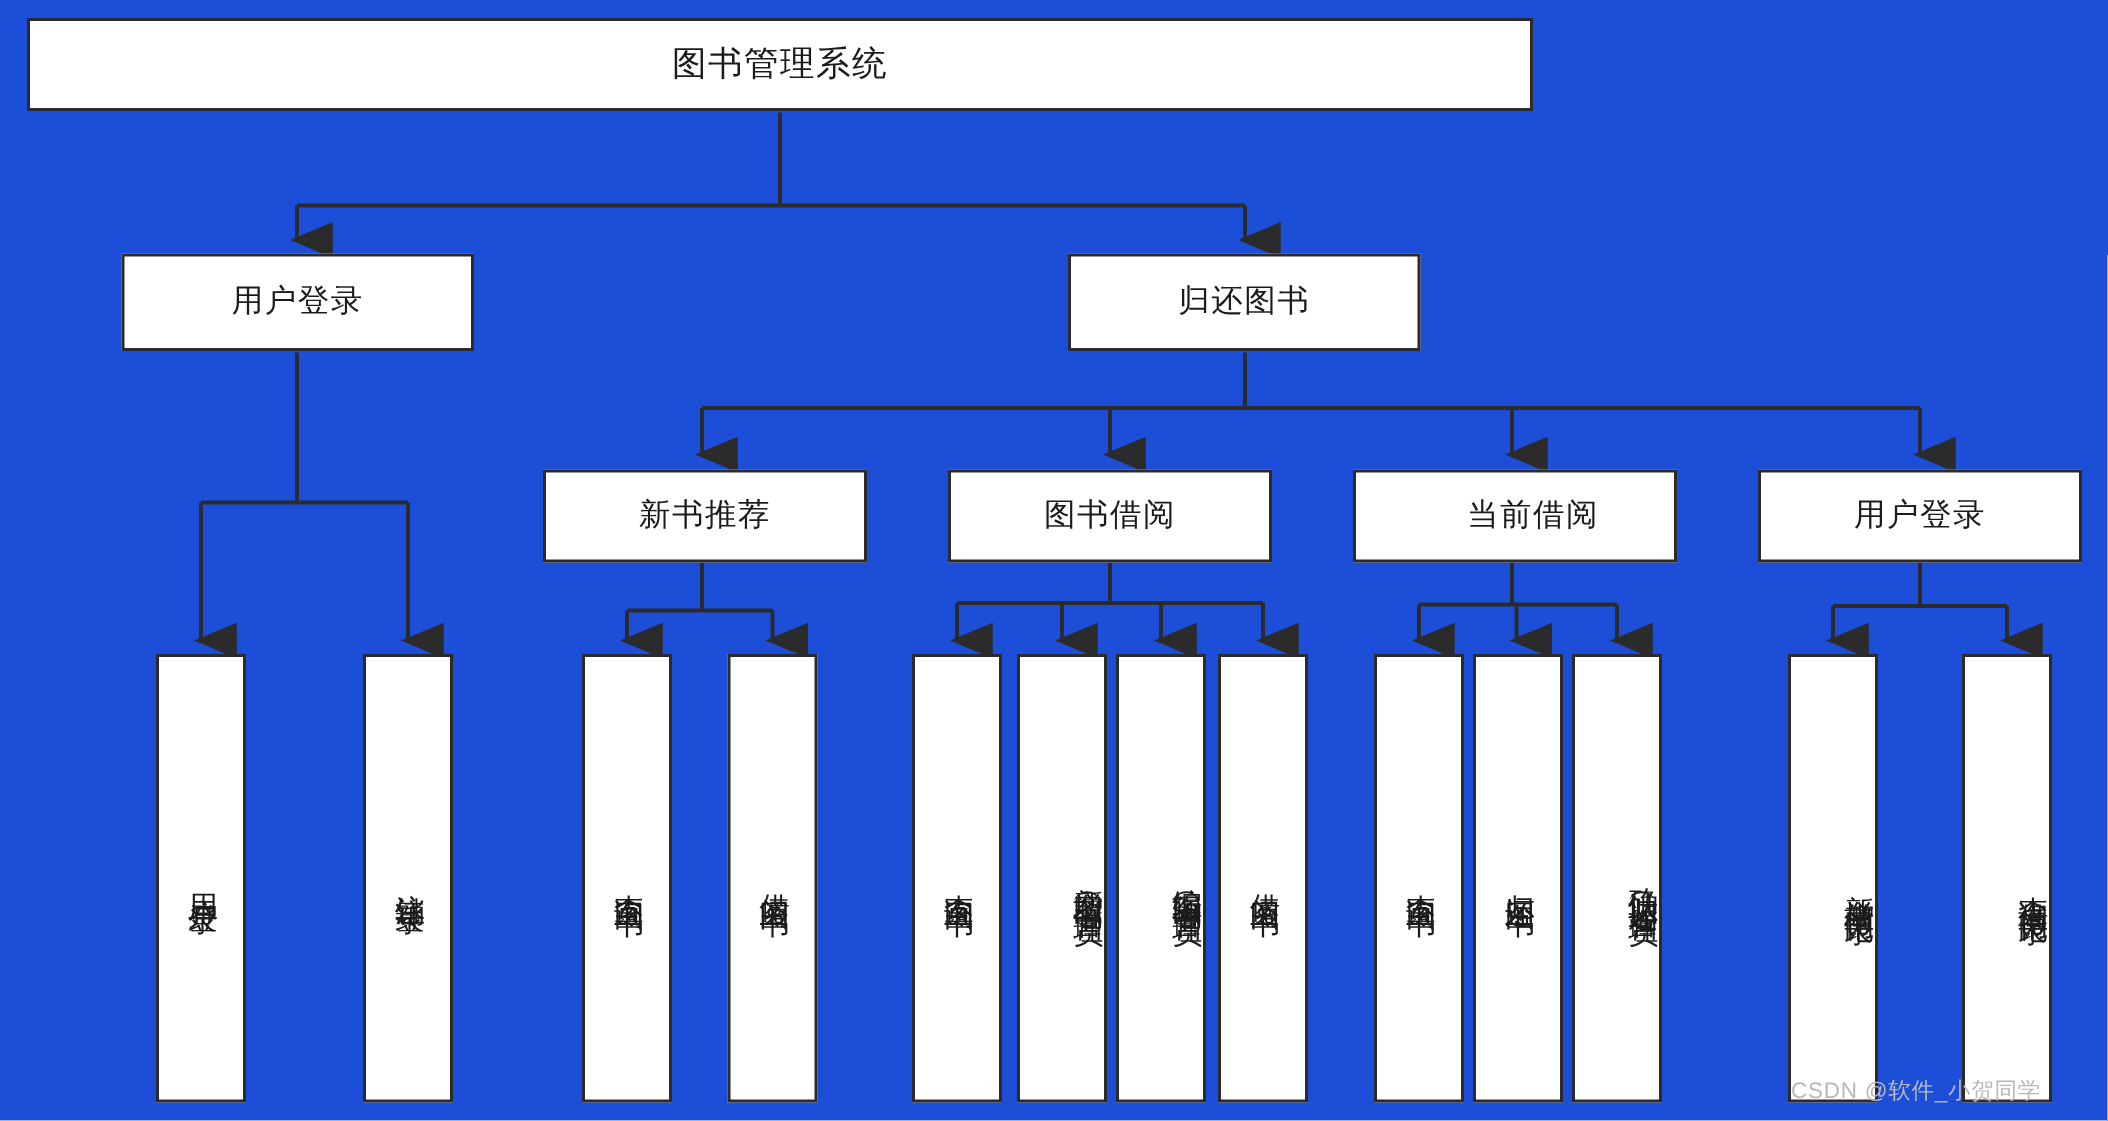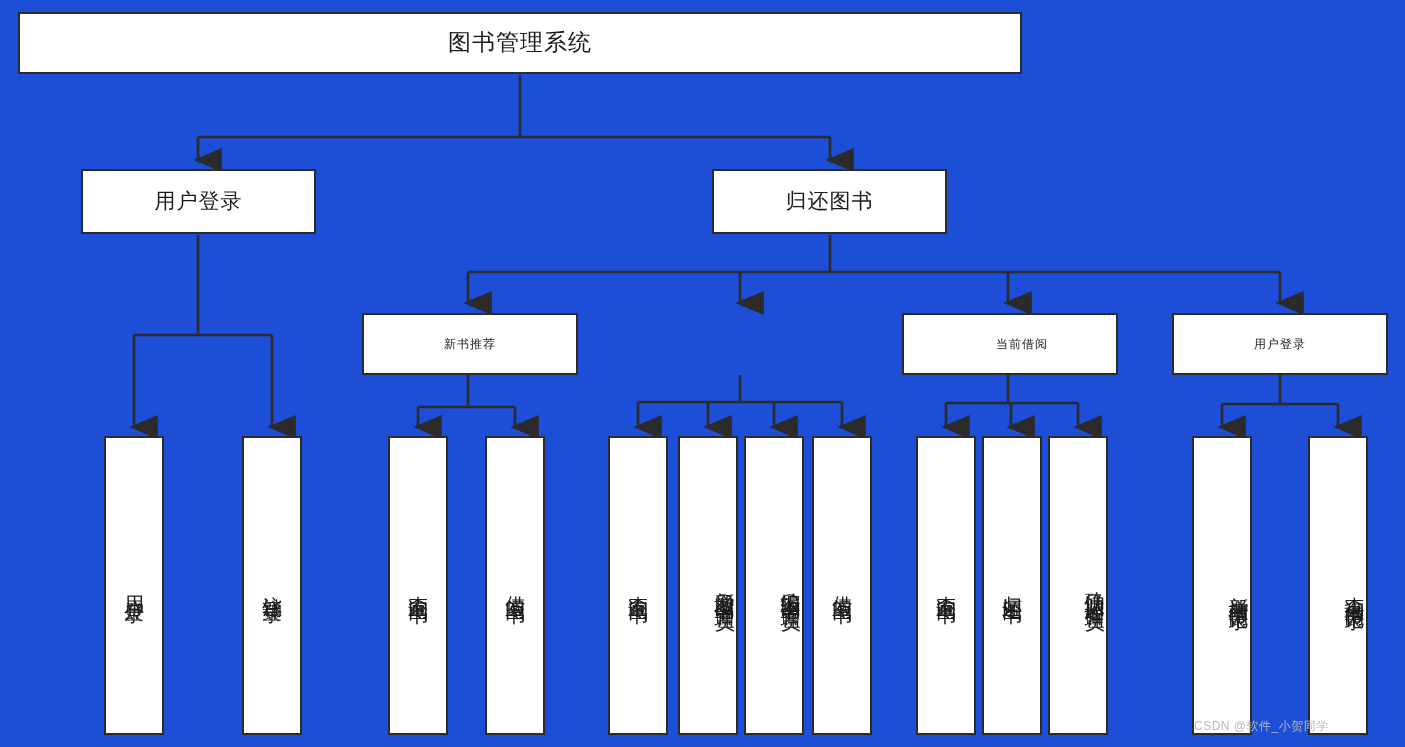--- a/index.html
+++ b/index.html
@@ -35,39 +35,39 @@
   }
   .node.root{
     font-size:23px;
     letter-spacing:1px;
   }
   .node.lvl2{
     font-size:21px;
     letter-spacing:1px;
   }
   .node.lvl3{
-    font-size:12px;
+    font-size:21px;
     letter-spacing:1px;
   }
   .node.leaf{
     writing-mode:vertical-rl;
     text-orientation:upright;
     font-size:20px;
     letter-spacing:3px;
     align-items:flex-start;
     justify-content:center;
     padding-top:8px;
   }
   .node.leaf.short{
     align-items:center;
     padding-top:0;
   }
   .watermark{
     position:absolute;
-    font-size:12px;
+    font-size:15px;
     color:#b9b9b9;
     letter-spacing:0.5px;
     white-space:nowrap;
     user-select:none;
   }
 </style>
 </head>
 <body>
 
 <div id="canvas">
@@ -123,20 +123,21 @@
   </svg>
 
   <div class="node root" style="left:18px;top:12px;width:1004px;height:62px;">图书管理系统</div>
 
   <div class="node lvl2" style="left:81px;top:169px;width:235px;height:65px;">用户登录</div>
 
   <div class="node lvl2" style="left:712px;top:169px;width:235px;height:65px;">归还图书</div>
 
   <div class="node lvl3" style="left:362px;top:313px;width:216px;height:62px;">新书推荐</div>
 
+  <div class="node lvl3" style="left:632px;top:313px;width:216px;height:62px;">图书借阅</div>
 
   <div class="node lvl3" style="left:902px;top:313px;width:216px;height:62px;padding-left:24px;">当前借阅</div>
 
   <div class="node lvl3" style="left:1172px;top:313px;width:216px;height:62px;">用户登录</div>
 
   <div class="node leaf short" style="left:104px;top:436px;width:60px;height:299px;">用户登录</div>
 
   <div class="node leaf short" style="left:242px;top:436px;width:60px;height:299px;">注销登录</div>
 
   <div class="node leaf short" style="left:388px;top:436px;width:60px;height:299px;">查询图书</div>

